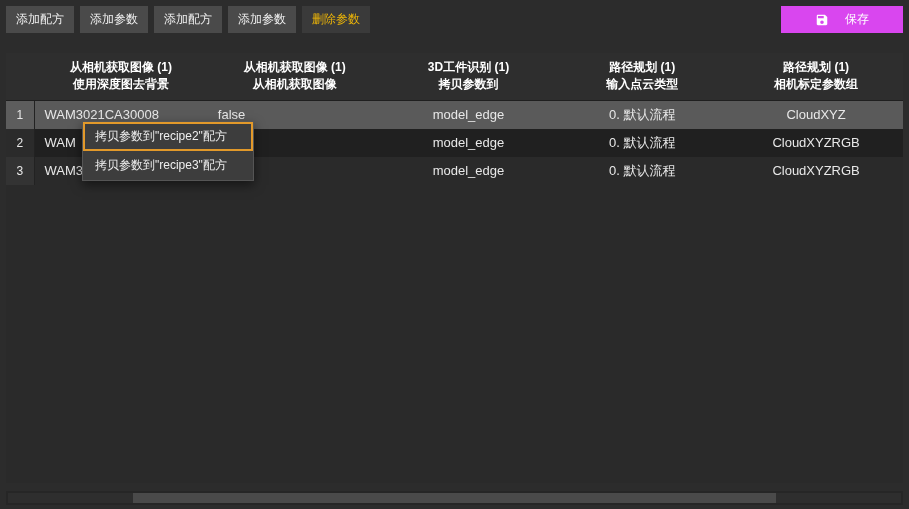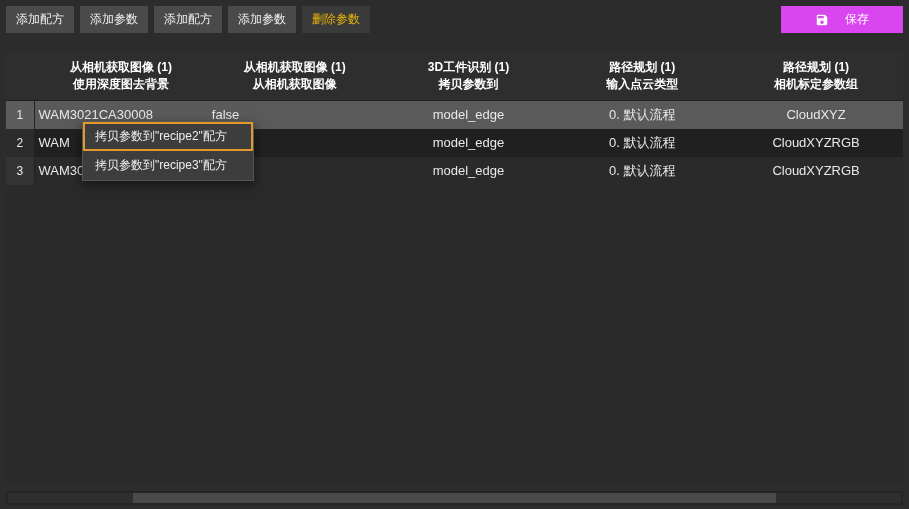--- a/index.html
+++ b/index.html
@@ -87,21 +87,21 @@
     white-space: nowrap;
     overflow: hidden;
     text-overflow: ellipsis;
   }
   tbody td.numcell {
     text-align: center;
     background: #333;
     border-right: 1px solid #222;
     font-size: 12px;
   }
-  tbody td.leftcell { text-align: left; padding-left: 4px; }
+  tbody td.leftcell { text-align: left; padding-left: 10px; }
   tbody tr.row-sel td { background: #5a5a5a; }
   tbody tr.row-sel td.numcell { background: #5d5d5d; }
   tbody tr.row-alt td { background: #202020; }
   tbody tr.row-alt td.numcell { background: #2b2b2b; }
   tbody tr.row-norm td { background: #2a2a2a; }
   tbody tr.row-norm td.numcell { background: #333; }
 
   .context-menu {
     position: absolute;
     left: 76px;

